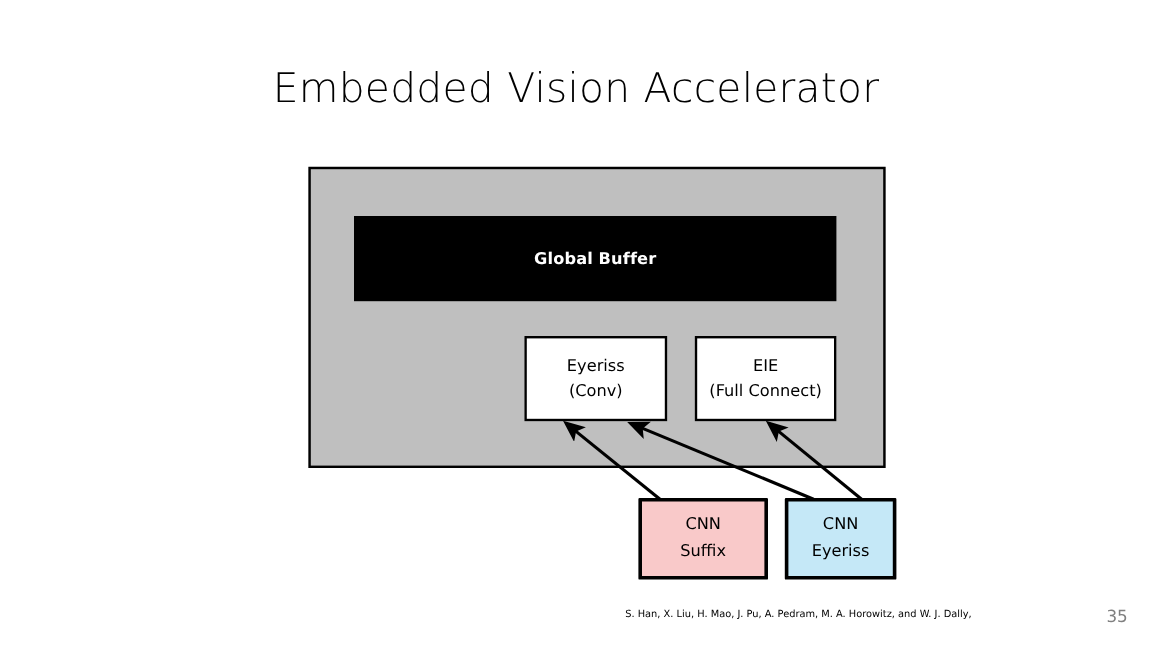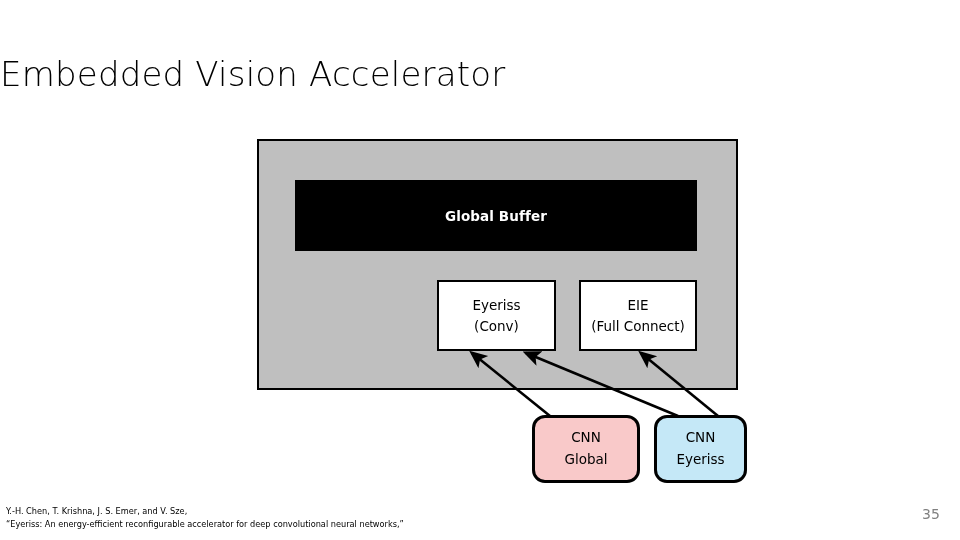--- a/index.html
+++ b/index.html
@@ -21,20 +21,21 @@
     height: 540px;
     background: #ffffff;
   }
 
   
   #slide-title {
     position: absolute;
     left: 0px;
     top: 54px;
     width: 960px;
+    text-align: center;
     font-family: "DejaVu Sans", sans-serif;
     font-size: 34px;
     font-weight: 300;
     letter-spacing: 0.2px;
     color: #000000;
     white-space: nowrap;
   }
 
   
   #diagram {
@@ -97,21 +98,21 @@
   #eie-box {
     left: 563px;
     top: 280px;
     width: 118px;
     height: 71px;
   }
 
   .cnn-box {
     position: absolute;
     border: 3px solid #000000;
-    border-radius: 13px;
+    border-radius: 1px;
     box-sizing: border-box;
     display: flex;
     flex-direction: column;
     align-items: center;
     justify-content: center;
     font-size: 13.5px;
     line-height: 1.6;
     color: #000000;
   }
   #cnn-prefix-box {
@@ -190,21 +191,21 @@
       <span class="l2">(Conv)</span>
     </div>
 
     <div class="engine-box" id="eie-box">
       <span class="l1">EIE</span>
       <span class="l2">(Full Connect)</span>
     </div>
 
     <div class="cnn-box" id="cnn-prefix-box">
       <span class="l1">CNN</span>
-      <span class="l2">Global</span>
+      <span class="l2">Suffix</span>
     </div>
 
     <div class="cnn-box" id="cnn-suffix-box">
       <span class="l1">CNN</span>
       <span class="l2">Eyeriss</span>
     </div>
 
     <svg id="arrow-layer" width="960" height="540" viewBox="0 0 960 540">
       <defs>
         <marker id="arrowhead" markerWidth="7" markerHeight="7" refX="5.6" refY="3" orient="auto" markerUnits="strokeWidth">
@@ -214,23 +215,20 @@
 
       <line x1="534" y1="416" x2="456" y2="353" stroke="#000000" stroke-width="2.6" marker-end="url(#arrowhead)"></line>
 
       <line x1="662" y1="416" x2="510" y2="353" stroke="#000000" stroke-width="2.6" marker-end="url(#arrowhead)"></line>
 
       <line x1="702" y1="416" x2="625" y2="353" stroke="#000000" stroke-width="2.6" marker-end="url(#arrowhead)"></line>
     </svg>
 
   </div>
 
-  <div class="citation" id="citation-left">
-    <span class="line1">Y.-H. Chen, T. Krishna, J. S. Emer, and V. Sze,</span>
-    <span class="line2">“Eyeriss: An energy-efficient reconfigurable accelerator for deep convolutional neural networks,”</span>
+
+  <div class="citation" id="citation-right">
+    <span class="line1">S. Han, X. Liu, H. Mao, J. Pu, A. Pedram, M. A. Horowitz, and W. J. Dally,</span>
   </div>
 
-  <div class="citation" id="citation-right">
-  </div>
-
   <div id="page-number">35</div>
 
 </div>
 
 </body></html>

